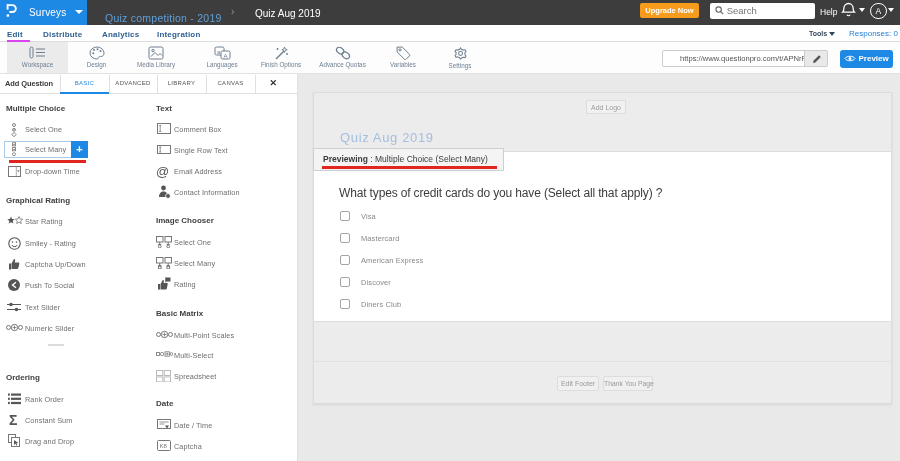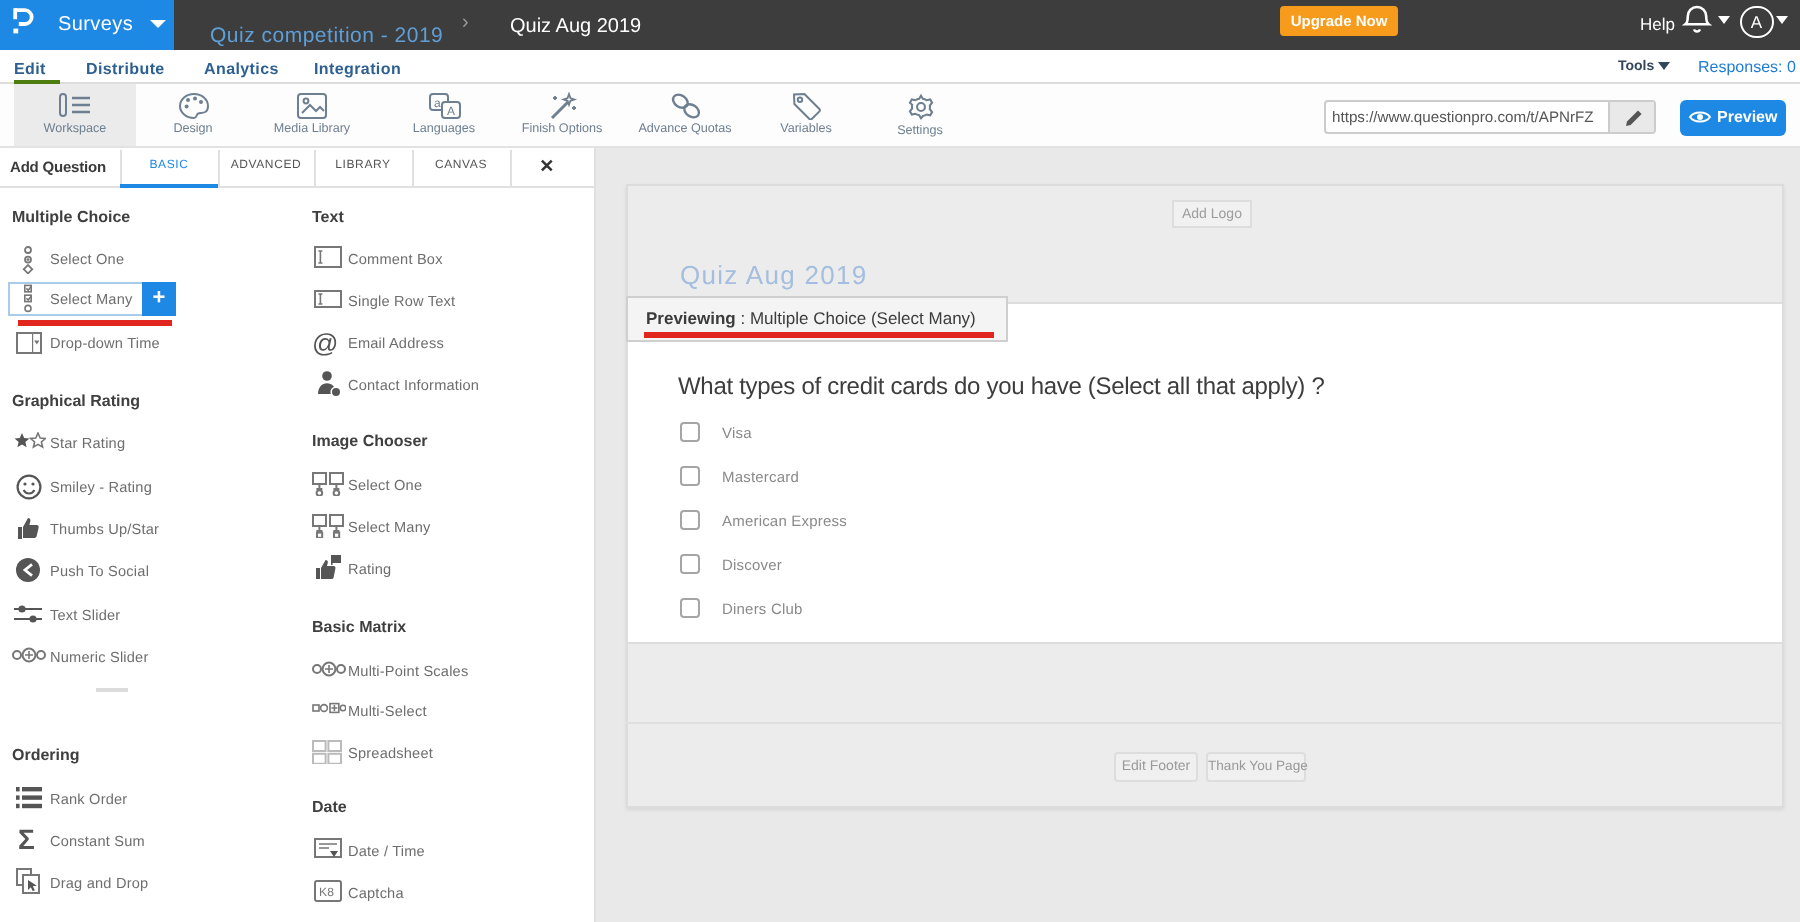--- a/index.html
+++ b/index.html
@@ -12,29 +12,29 @@
 .caret { display:inline-block; width:0; height:0; border-left:4px solid transparent; border-right:4px solid transparent; border-top:5px solid #fff; vertical-align:middle; }
 #crumb1 { position:absolute; left:105px; top:12px; color:#5f9fd8; font-size:10.5px; letter-spacing:0.25px; }
 #crumbsep { position:absolute; left:231px; top:6px; color:#999; font-size:10px; }
 #crumb2 { position:absolute; left:255px; top:8px; color:#fff; font-size:10px; }
 #upgrade { position:absolute; left:640px; top:3px; width:59px; height:15px; background:#f79b1c; border-radius:2px; color:#fff; font-size:7.5px; font-weight:bold; text-align:center; line-height:15px; white-space:nowrap; }
 #searchbox { position:absolute; left:710px; top:3px; width:105px; height:16px; background:#fff; border-radius:2px; color:#737373; font-size:9.5px; line-height:16px; white-space:nowrap; }
 #help { position:absolute; left:820px; top:7px; color:#fff; font-size:8.5px; }
 
 #navrow { position:absolute; left:0; top:25px; width:900px; height:17px; background:#fff; border-bottom:1px solid #ddd; }
 .nav { position:absolute; top:6px; color:#2d5f91; font-size:8px; line-height:8px; font-weight:bold; letter-spacing:0.2px; white-space:nowrap; }
-#navEdit { left:7px; border-bottom:2px solid #4d7c0f; padding-bottom:0.5px; padding-right:7px; }
+#navEdit { left:7px; border-bottom:2px solid #d946ef; padding-bottom:0.5px; padding-right:7px; }
 #tools { position:absolute; left:809px; top:5px; color:#33475b; font-size:7px; font-weight:bold; }
 #resp { position:absolute; left:849px; top:4px; color:#1f7cd4; font-size:8px; }
 
 #toolbar { position:absolute; left:0; top:42px; width:900px; height:32px; background:#fdfdfd; border-bottom:1px solid #e2e2e2; }
 .tbitem { position:absolute; top:0; height:31px; text-align:center; color:#6d7f90; font-size:6.3px; white-space:nowrap; }
 .tbitem svg { display:block; margin:4px auto 1px; }
 #tbws { background:#ebebeb; }
-#urlbox { position:absolute; left:662px; top:8px; width:166px; height:17px; background:#fff; border:1px solid #ccc; border-radius:2px; font-size:7.6px; color:#555; line-height:15px; padding-left:3px; white-space:nowrap; }
+#urlbox { position:absolute; left:662px; top:8px; width:166px; height:17px; background:#fff; border:1px solid #ccc; border-radius:2px; font-size:7.6px; color:#555; line-height:15px; padding-left:17px; white-space:nowrap; }
 #urladdon { position:absolute; right:0; top:0; width:23px; height:15px; background:#e9e9e9; border-left:1px solid #ccc; }
 #previewbtn { position:absolute; left:840px; top:8px; width:53px; height:18px; background:#1e88e5; border-radius:3px; color:#fff; font-size:8px; font-weight:bold; text-align:center; line-height:18px; white-space:nowrap; }
 
 #panel { position:absolute; left:0; top:74px; width:298px; height:387px; background:#fff; border-right:1px solid #e0e0e0; }
 #tabrow { position:absolute; left:0; top:0; width:297px; height:20px; border-bottom:1px solid #e0e0e0; }
 .tabsep { position:absolute; top:1px; width:1px; height:18px; background:#e0e0e0; }
 #addq { position:absolute; left:5px; top:5px; font-size:7.5px; font-weight:bold; color:#3b3b3b; letter-spacing:-0.1px; }
 .tab { position:absolute; top:6px; font-size:6px; color:#555; text-align:center; letter-spacing:0.3px; }
 #tabBasic { color:#1e88e5; }
 #basicline { position:absolute; left:60px; top:18px; width:49px; height:2px; background:#1e88e5; }
@@ -72,20 +72,24 @@
     <path d="M1.6 1.1 H6.4 a3.45 3.45 0 0 1 0 6.9 H3.4" fill="none" stroke="#fff" stroke-width="1.9"></path>
     <path d="M1.6 0.1 V5.6" stroke="#fff" stroke-width="1.9"></path>
     <rect x="0.7" y="10.3" width="2.4" height="2.4" fill="#fff"></rect>
   </svg>
   <div id="surveys">Surveys</div>
     <div class="abs" style="left:75px;top:10px;line-height:0"><span class="caret" style="border-top-width:4.5px;vertical-align:top"></span></div>
   <div id="crumb1">Quiz competition - 2019</div>
   <div id="crumbsep">›</div>
   <div id="crumb2">Quiz Aug 2019</div>
   <div id="upgrade">Upgrade Now</div>
+  <div id="searchbox"><svg style="vertical-align:-1px;margin-left:5px" width="9" height="9" viewBox="0 0 9 9">
+        <circle cx="3.6" cy="3.6" r="2.7" fill="none" stroke="#666" stroke-width="1.1"></circle>
+        <path d="M5.6 5.6 L8.2 8.2" stroke="#666" stroke-width="1.2"></path>
+      </svg> Search</div>
   <div id="help">Help</div>
   <svg class="abs" style="left:841px;top:1px" width="15" height="17" viewBox="0 0 15 16">
     <path d="M7.5 2 a4.6 4.6 0 0 1 4.6 4.6 c0 3 1.2 4 1.2 4 H1.7 c0 0 1.2-1 1.2-4 A4.6 4.6 0 0 1 7.5 2 z" fill="none" stroke="#fff" stroke-width="1.3"></path>
     <path d="M6 13.2 a1.6 1.6 0 0 0 3 0" fill="none" stroke="#fff" stroke-width="1.2"></path>
   </svg>
   <div class="abs" style="left:859px;top:7.5px;line-height:0"><span class="caret" style="border-top-width:4px;border-left-width:3.5px;border-right-width:3.5px;vertical-align:top"></span></div>
   <div class="abs" style="left:870px;top:2.5px;width:16.5px;height:16.5px;border:1.4px solid #fff;border-radius:50%;color:#fff;font-size:8.5px;text-align:center;line-height:14.5px;">A</div>
   <div class="abs" style="left:888px;top:7.5px;line-height:0"><span class="caret" style="border-top-width:4px;border-left-width:3.5px;border-right-width:3.5px;vertical-align:top"></span></div>
 </div>
 <div id="navrow">
@@ -241,21 +245,21 @@
         <circle cx="4.5" cy="5" r="0.8" fill="#555"></circle>
         <circle cx="8.5" cy="5" r="0.8" fill="#555"></circle>
         <path d="M3.8 8 a3 3 0 0 0 5.4 0" fill="none" stroke="#555" stroke-width="1"></path>
       </svg>
       <span>Smiley - Rating</span>
     </div>
 <div class="pi" style="top:264px">
       <svg class="abs" style="left:8px;top:-6px" width="12" height="12" viewBox="0 0 12 12">
         <path d="M1 5.5 h2 v6 h-2 z M3.5 11 V5.5 L6 1 c0.8 0 1.4 0.6 1.2 1.5 L6.7 4.5 h3.6 c0.8 0 1.2 0.7 1 1.4 l-1 4.2 c-0.2 0.6-0.7 0.9-1.3 0.9 z" fill="#555"></path>
       </svg>
-      <span>Thumbs Up/Star</span>
+      <span>Captcha Up/Down</span>
     </div>
 <div class="pi" style="top:285px">
       <svg class="abs" style="left:8px;top:-6px" width="12" height="12" viewBox="0 0 12 12">
         <circle cx="6" cy="6" r="6" fill="#555"></circle>
         <path d="M8 3.2 L4.5 6 L8 8.8" fill="none" stroke="#fff" stroke-width="1.4"></path>
       </svg>
       <span>Push To Social</span>
     </div>
 <div class="pi" style="top:307px">
       <svg class="abs" style="left:7px;top:-5px" width="14" height="10" viewBox="0 0 14 10">

